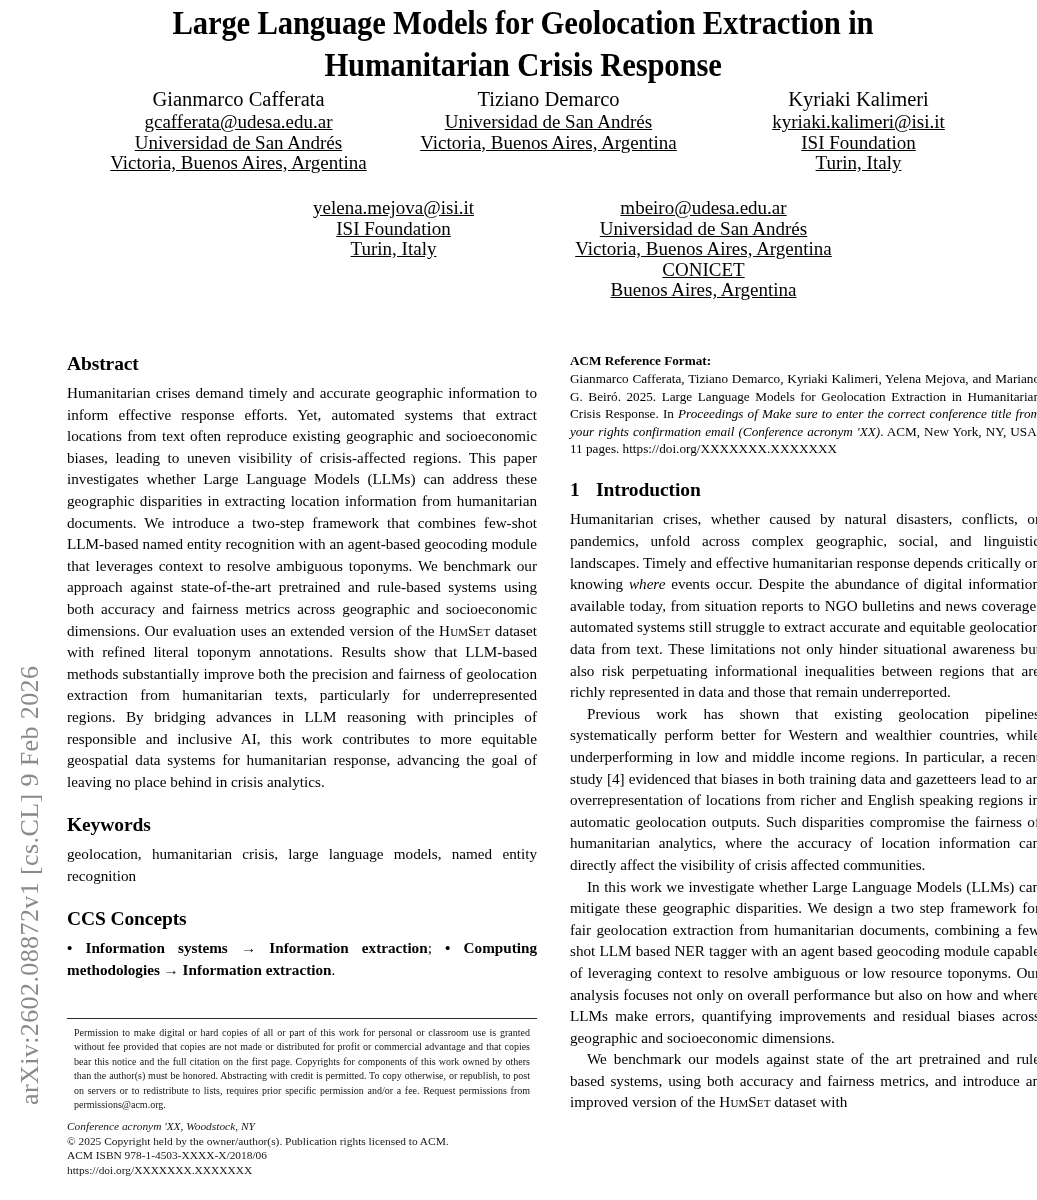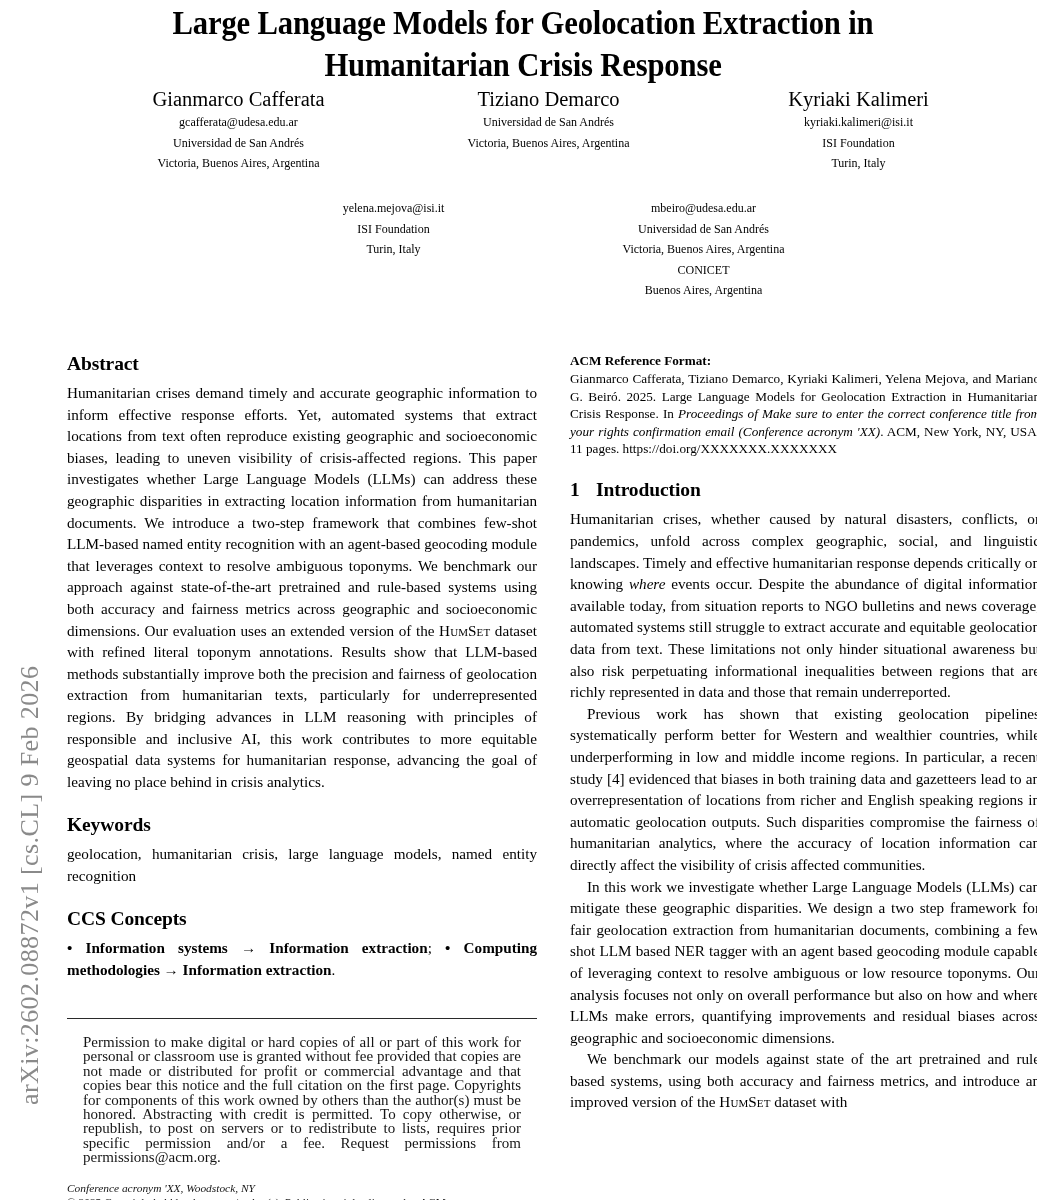--- a/index.html
+++ b/index.html
@@ -90,23 +90,24 @@
     text-align: center;
     width: 310px;
   }
   #authors-row-2 .author-block { width: 310px; }
   .author-name {
     font-size: 20.5px;
     line-height: 26px;
     white-space: nowrap;
   }
   .author-line {
-    font-size: 12px;
+    font-size: 19px;
     line-height: 20.5px;
     white-space: nowrap;
+    text-decoration: underline;
   }
 
   
   #col-left {
     position: absolute;
     left: 67px;
     top: 352px;
     width: 470px;
   }
   #col-right {
@@ -177,23 +178,23 @@
     top: 1018px;
     width: 470px;
   }
   #permission-rule {
     width: 470px;
     height: 0;
     border-top: 1.2px solid #2a2a2a;
     margin-bottom: 7px;
   }
   p.perm {
-    font-size: 15px;
+    font-size: 10px;
     line-height: 14.4px;
-    margin: 16px;
+    margin: 7px;
     text-align: justify;
     color: #151515;
   }
   p.perm-ital {
     font-size: 11.4px;
     line-height: 14.4px;
     margin: 0;
     font-style: italic;
     color: #151515;
   }

